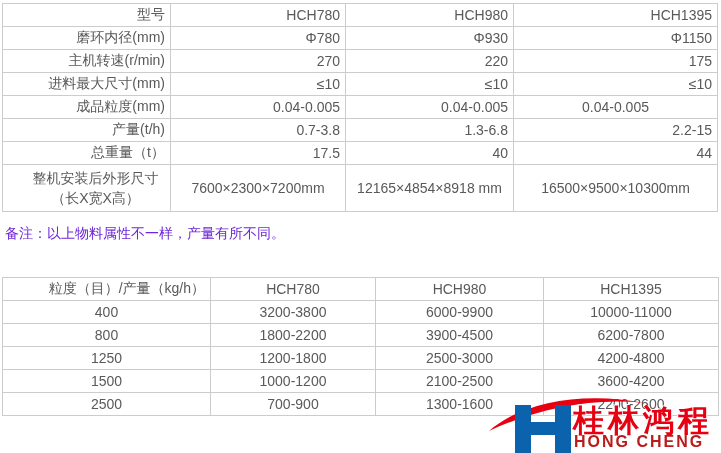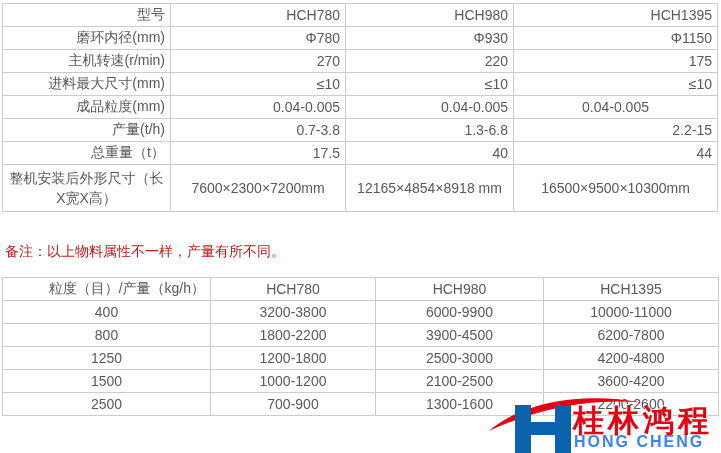--- a/index.html
+++ b/index.html
@@ -7,36 +7,36 @@
     width:721px;height:453px;position:relative;background:#ffffff;
     font-family:"Liberation Sans","DejaVu Sans",sans-serif;
     color:#58595b;font-size:14px;overflow:hidden;
   }
   table{border-collapse:collapse;position:absolute;table-layout:fixed;background:#fff;}
   td{border:1px solid #cccccc;padding:0 5px;height:22px;white-space:nowrap;overflow:hidden;}
   #spec-table{left:2px;top:3px;width:715px;}
   #cap-table{left:2px;top:277px;width:716px;}
   .lft{text-align:right;}
   .ctr{text-align:center;}
-  .dim-label{white-space:normal;text-align:center;line-height:1.45;height:46px;}
+  .dim-label{white-space:normal;text-align:center;line-height:1.45;height:46px;padding-left:23px;}
   .dim-row td{height:46px;}
-  #note{position:absolute;left:5px;top:243px;color:#b91c1c;text-align:right;}
+  #note{position:absolute;left:5px;top:225px;color:#6d28d9;text-align:right;}
   
   #logo{position:absolute;left:487px;top:392px;width:234px;height:61px;}
   #logo .swoosh{position:absolute;left:0;top:2px;width:162px;height:40px;}
   #logo .h-letter{position:absolute;left:28px;top:13px;width:56px;height:48px;}
   #logo .cn{
     position:absolute;left:86px;top:8px;width:148px;
     font-size:31px;font-weight:bold;color:#e60012;letter-spacing:4px;
     text-shadow:1px 1px 0 #ffffff,-1px -1px 0 #ffffff;
     font-family:"Liberation Sans","DejaVu Sans",sans-serif;white-space:nowrap;
   }
   #logo .en{
     position:absolute;left:87px;top:41px;
-    font-size:16px;font-weight:bold;color:#3b82f6;letter-spacing:2px;white-space:nowrap;
+    font-size:16px;font-weight:bold;color:#b91c1c;letter-spacing:2px;white-space:nowrap;
   }
 </style>
 </head>
 <body>
 
 <table id="spec-table">
   <colgroup>
       <col style="width:168px">
       <col style="width:175px">
       <col style="width:168px">

